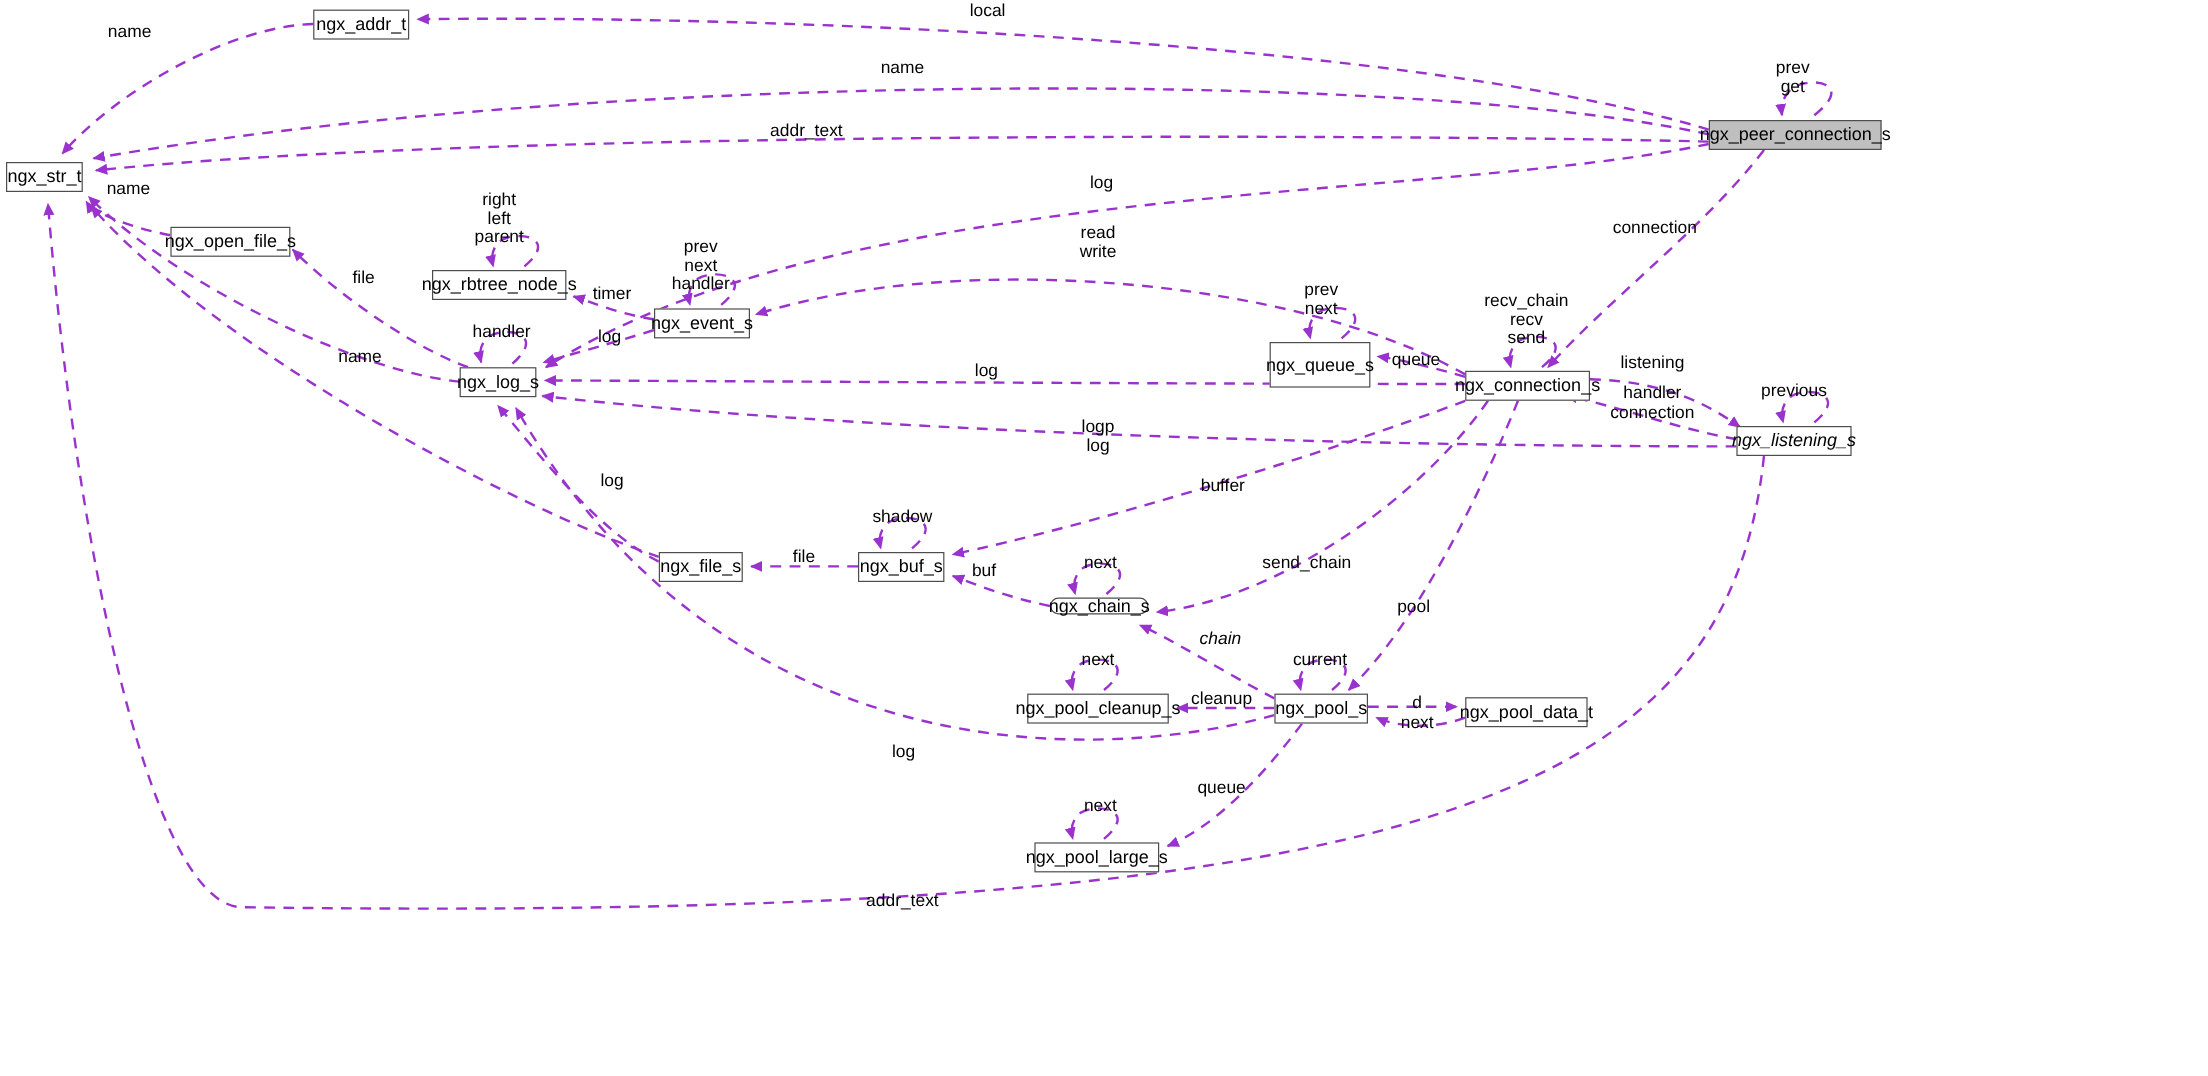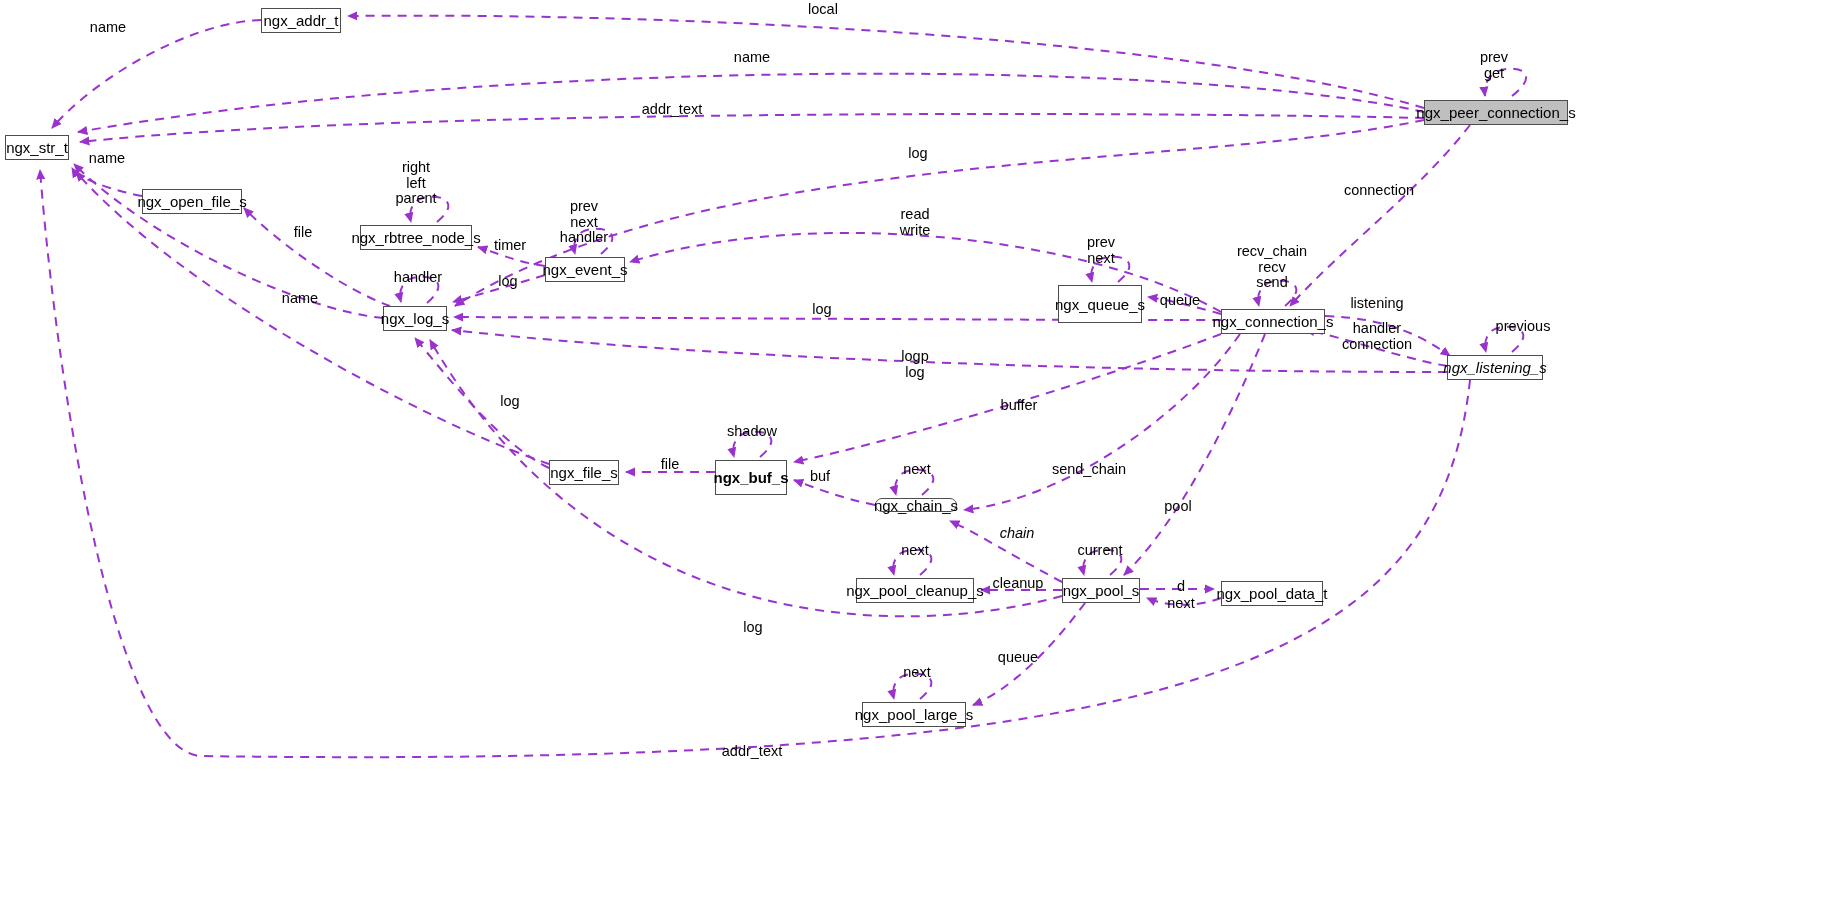--- a/index.html
+++ b/index.html
@@ -163,21 +163,21 @@
       </div>
       <div class="node" style="left: 1221px; top: 309px; width: 104px; height: 25px;">
         <span>ngx_connection_s</span>
       </div>
       <div class="node" style="left: 1447px; top: 355px; width: 96px; height: 25px; font-style: italic;">
         <span>ngx_listening_s</span>
       </div>
       <div class="node" style="left: 549px; top: 460px; width: 70px; height: 25px;">
         <span>ngx_file_s</span>
       </div>
-      <div class="node" style="left: 715px; top: 460px; width: 72px; height: 35px; font-weight: bold;">
+      <div class="node" style="left: 715px; top: 460px; width: 72px; height: 25px;">
         <span>ngx_buf_s</span>
       </div>
       <div class="node" style="left: 875px; top: 498px; width: 82px; height: 14px; border-radius: 11px;">
         <span>ngx_chain_s</span>
       </div>
       <div class="node" style="left: 856px; top: 578px; width: 118px; height: 25px;">
         <span>ngx_pool_cleanup_s</span>
       </div>
       <div class="node" style="left: 1062px; top: 578px; width: 78px; height: 25px;">
         <span>ngx_pool_s</span>
@@ -214,21 +214,21 @@
         <span>name</span>
       </div>
       <div class="edge-label" style="left: 416px; top: 160px;">
         <span>right</span>
         <span>left</span>
         <span>parent</span>
       </div>
       <div class="edge-label" style="left: 1379px; top: 183px;">
         <span>connection</span>
       </div>
-      <div class="edge-label" style="left: 915px; top: 187px; margin-top: 20px;">
+      <div class="edge-label" style="left: 915px; top: 187px;">
         <span>read</span>
         <span>write</span>
       </div>
       <div class="edge-label" style="left: 584px; top: 199px;">
         <span>prev</span>
         <span>next</span>
         <span>handler</span>
       </div>
       <div class="edge-label" style="left: 303px; top: 225px;">
         <span>file</span>
@@ -256,21 +256,21 @@
       </div>
       <div class="edge-label" style="left: 1180px; top: 293px;">
         <span>queue</span>
       </div>
       <div class="edge-label" style="left: 822px; top: 302px;">
         <span>log</span>
       </div>
       <div class="edge-label" style="left: 1377px; top: 296px;">
         <span>listening</span>
       </div>
-      <div class="edge-label" style="left: 1495px; top: 319px; margin-left: 28px;">
+      <div class="edge-label" style="left: 1495px; top: 319px;">
         <span>previous</span>
       </div>
       <div class="edge-label" style="left: 1377px; top: 321px;">
         <span>handler</span>
         <span>connection</span>
       </div>
       <div class="edge-label" style="left: 915px; top: 349px;">
         <span>logp</span>
         <span>log</span>
       </div>

